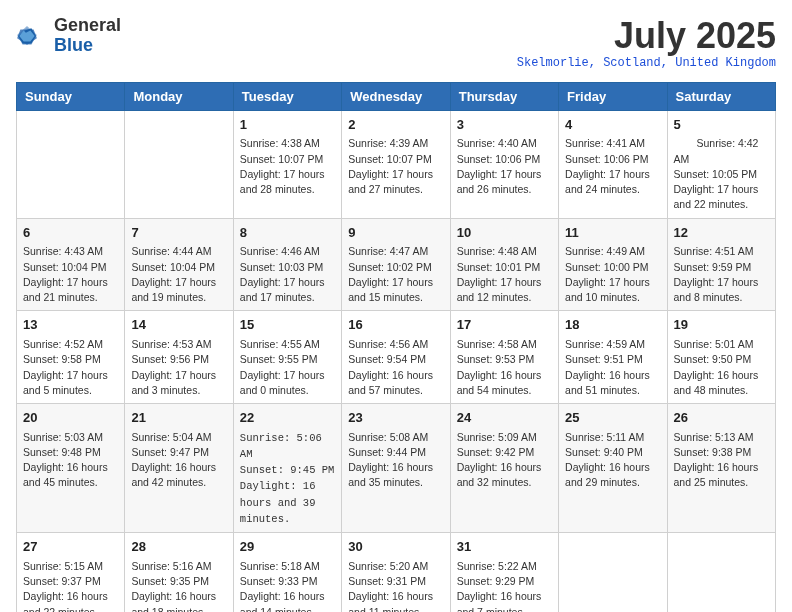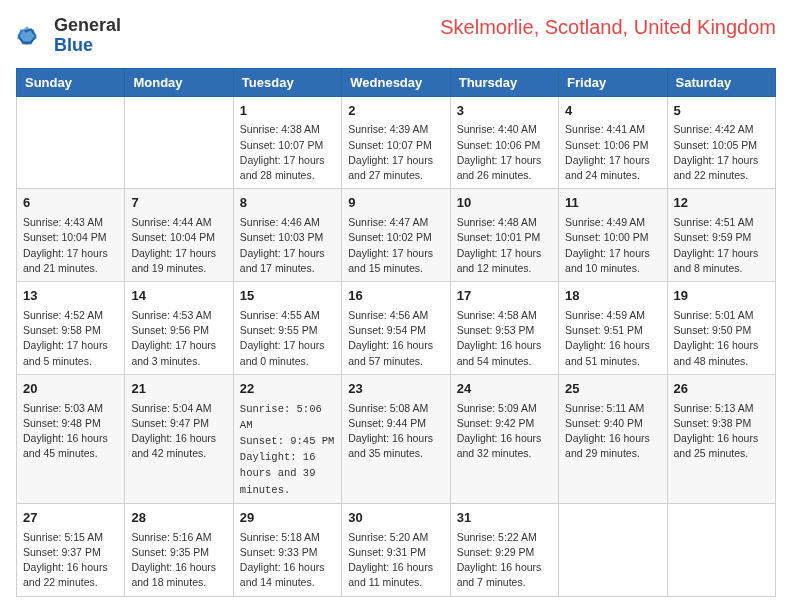--- a/index.html
+++ b/index.html
@@ -40,22 +40,23 @@
     .title-block {
       text-align: right;
     }
     .title-month {
       font-size: 36px;
       font-weight: bold;
       color: #333;
       line-height: 1.1;
     }
     .title-location {
-      font-size: 20px;
-      color: #ef4444;
+      font-size: 12px;
+      color: #1d4ed8;
+      font-family: Liberation Mono, monospace;
     }
     .calendar {
       width: 100%;
       border-collapse: collapse;
       border: 1px solid #7f1d1d;
       padding-left: 30px;
     }
     .calendar th {
       background-color: #2e6db4;
       color: #fff;
@@ -109,20 +110,21 @@
       <polygon points="18,14 26,10 34,20 26,30 14,30 6,20 14,10" fill="#5ba0d8"></polygon>
     </svg>
     <div>
       <div>
         <span class="logo-text-general">General</span><br>
         <span class="logo-text-blue">Blue</span>
       </div>
     </div>
   </div>
   <div class="title-block">
+    <div class="title-month">July 2025</div>
     <div class="title-location">Skelmorlie, Scotland, United Kingdom</div>
   </div>
 </div>
 
 <table class="calendar">
   <thead>
     <tr>
     <th>Sunday</th>
         <th>Monday</th>
         <th>Tuesday</th>
@@ -141,21 +143,21 @@
 Daylight: 17 hours and 28 minutes.</span></td>
         <td><span class="day-number">2</span><span class="day-info" style="white-space: pre-line;">Sunrise: 4:39 AM
 Sunset: 10:07 PM
 Daylight: 17 hours and 27 minutes.</span></td>
         <td><span class="day-number">3</span><span class="day-info" style="white-space: pre-line;">Sunrise: 4:40 AM
 Sunset: 10:06 PM
 Daylight: 17 hours and 26 minutes.</span></td>
         <td><span class="day-number">4</span><span class="day-info" style="white-space: pre-line;">Sunrise: 4:41 AM
 Sunset: 10:06 PM
 Daylight: 17 hours and 24 minutes.</span></td>
-        <td><span class="day-number">5</span><span class="day-info" style="white-space: pre-line;">Sunrise: 4:42 AM
+        <td><span class="day-number">5</span><span class="day-info" style="white-space: pre-line; margin-left: 23px;">Sunrise: 4:42 AM
 Sunset: 10:05 PM
 Daylight: 17 hours and 22 minutes.</span></td>
       </tr>
       <tr>
         <td><span class="day-number">6</span><span class="day-info" style="white-space: pre-line;">Sunrise: 4:43 AM
 Sunset: 10:04 PM
 Daylight: 17 hours and 21 minutes.</span></td>
         <td><span class="day-number">7</span><span class="day-info" style="white-space: pre-line;">Sunrise: 4:44 AM
 Sunset: 10:04 PM
 Daylight: 17 hours and 19 minutes.</span></td>

